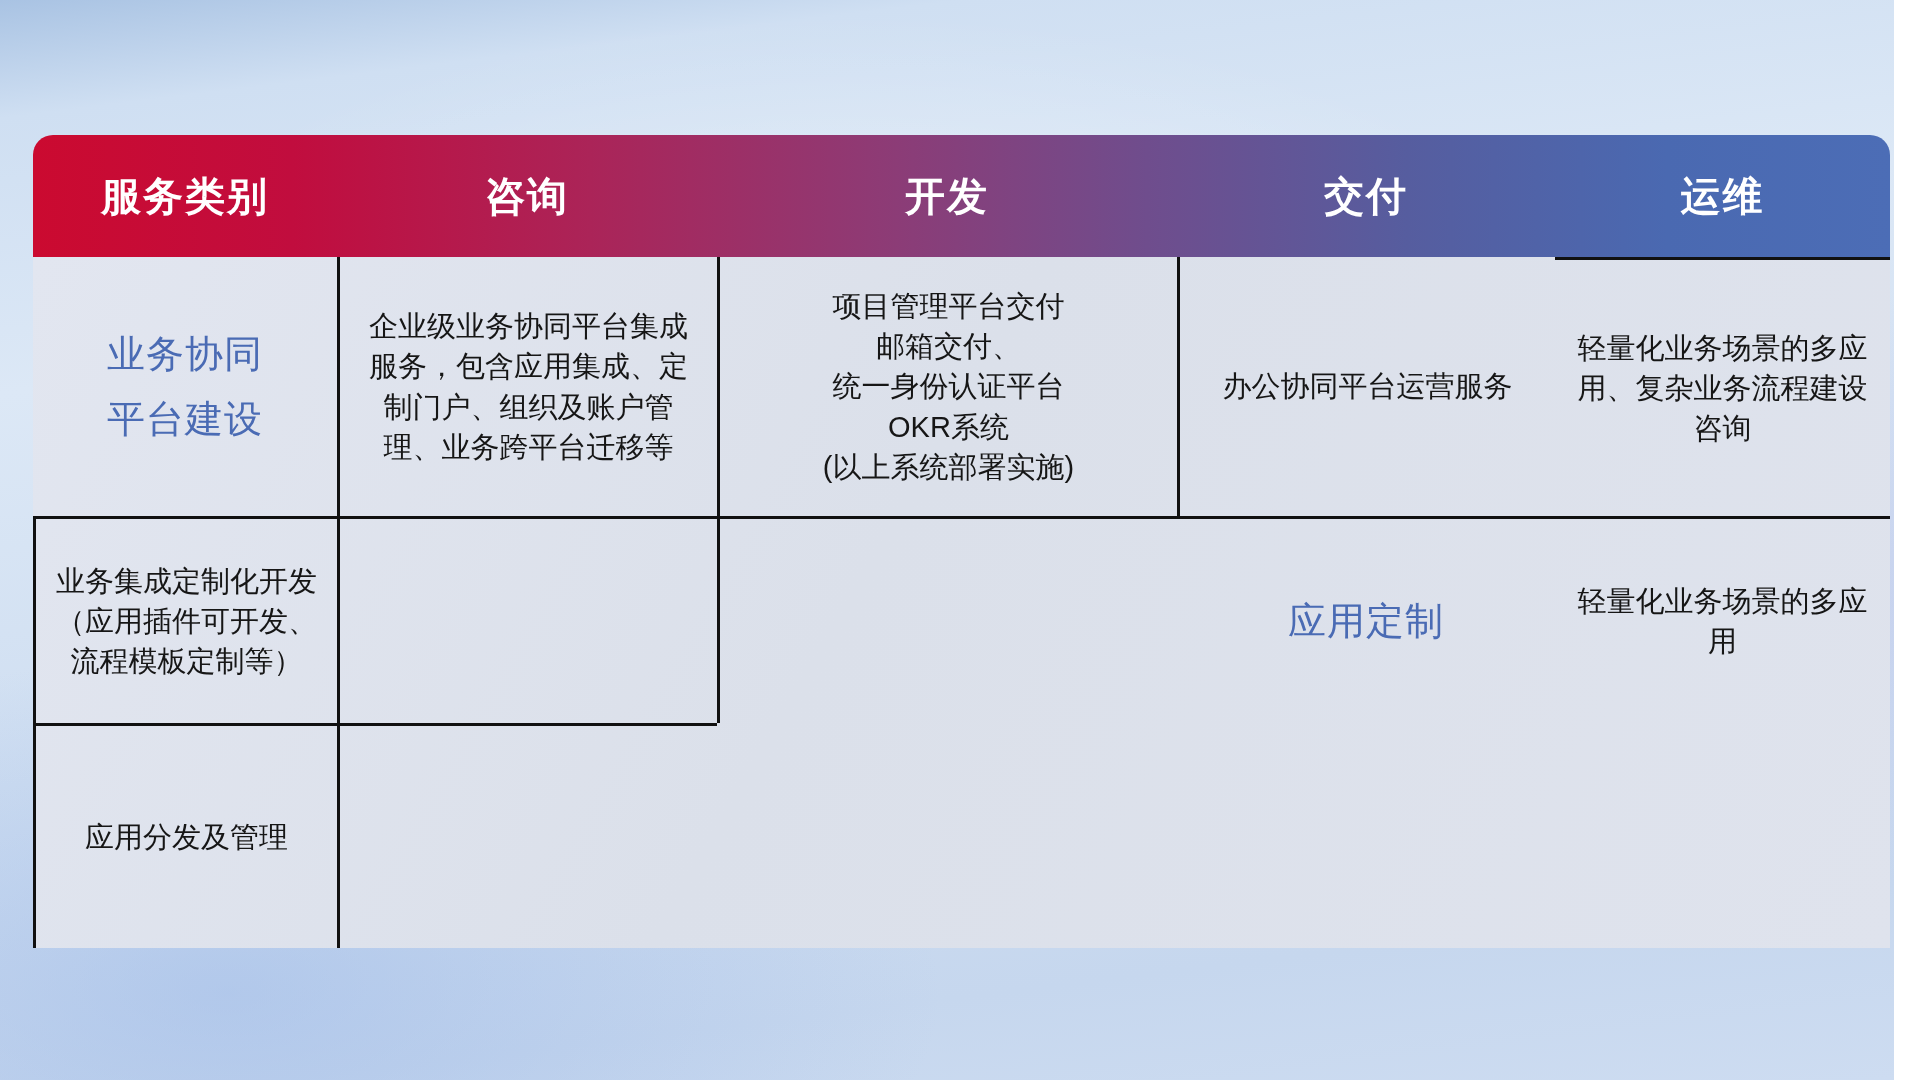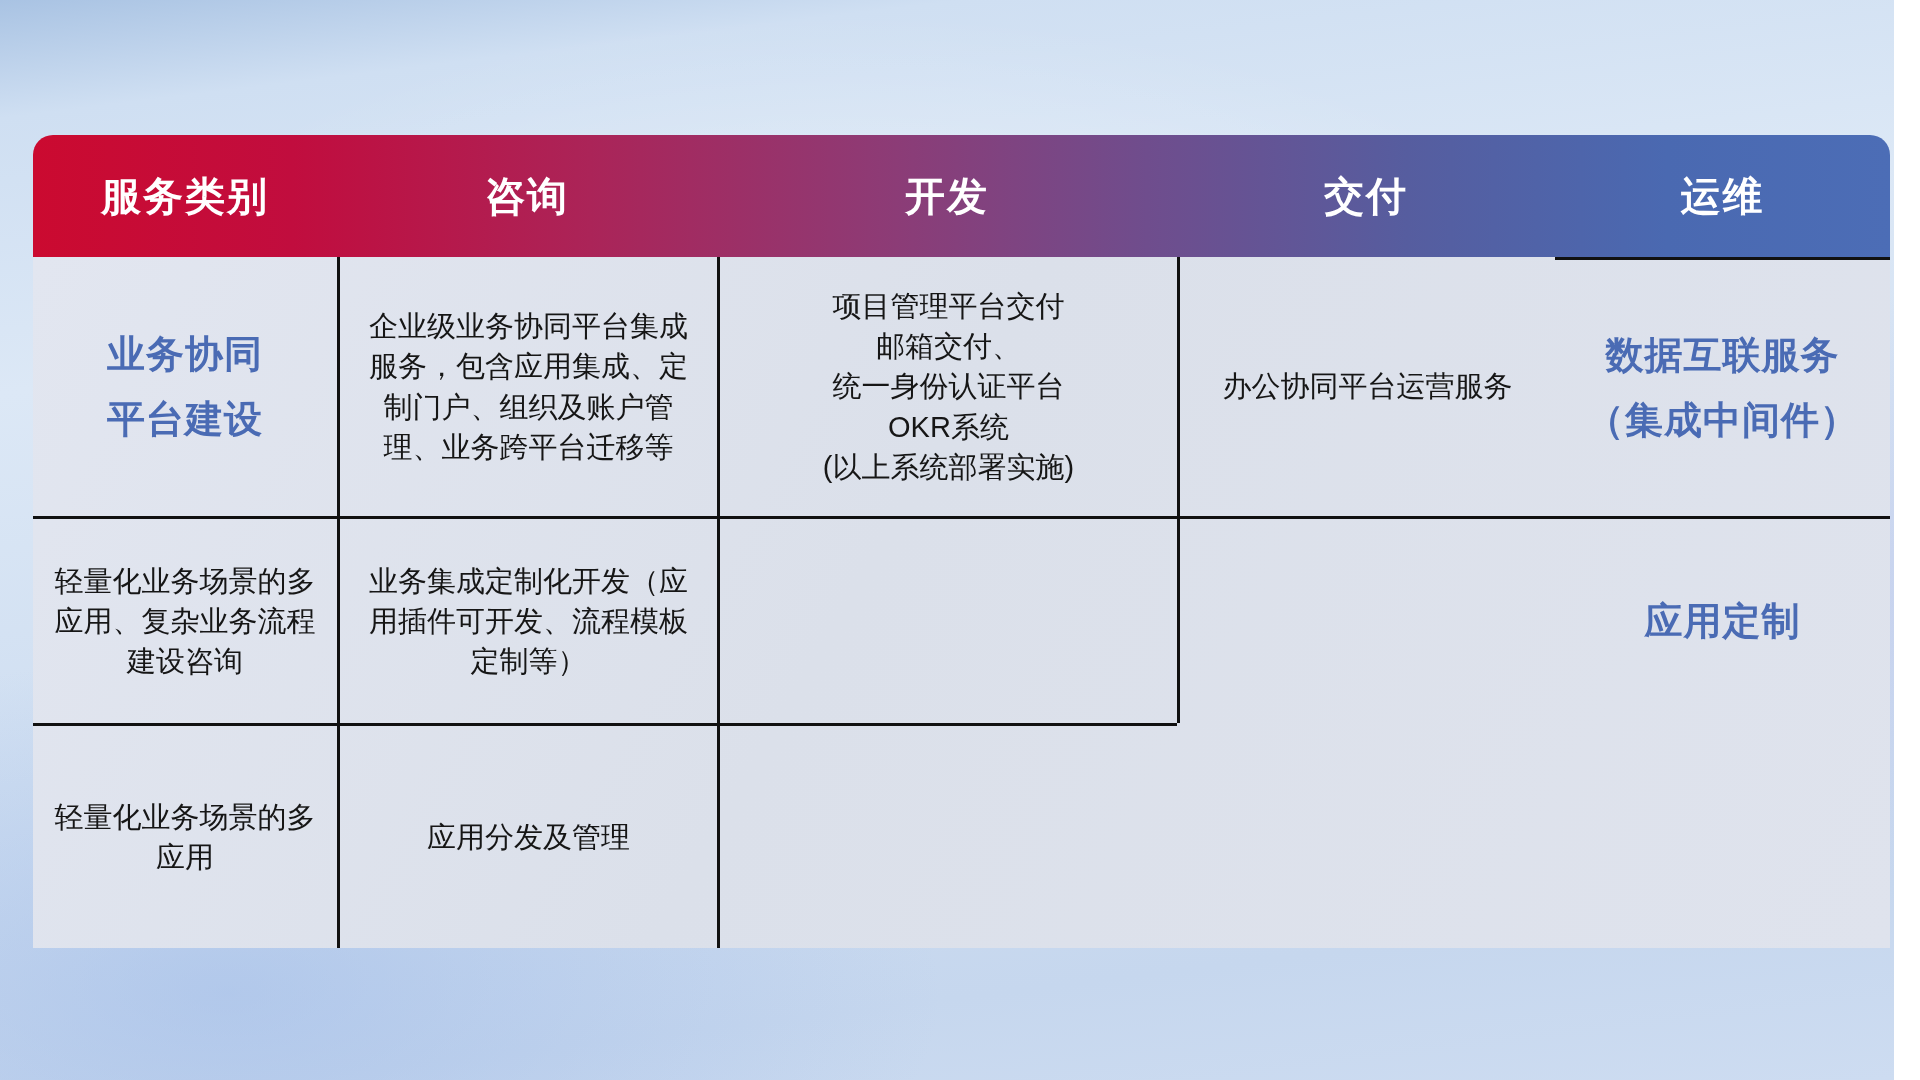--- a/index.html
+++ b/index.html
@@ -54,21 +54,21 @@
     text-align: center;
     padding: 6px 16px;
     font-size: 29px;
     line-height: 1.38;
     color: #161616;
     white-space: pre-line;
     box-sizing: border-box;
   }
   .cat {
     color: #4a6bb4;
-    font-weight: bold;
+    font-weight: normal;
     font-size: 38px;
     line-height: 1.7;
     letter-spacing: 1px;
   }
   .vline { border-left: 3px solid #111111; }
   .hline { border-top: 3px solid #111111; }
 </style>
 </head>
 <body>
 
@@ -88,22 +88,20 @@
       <div class="td cat">业务协同
 平台建设</div>
       <div class="td vline">企业级业务协同平台集成服务，包含应用集成、定制门户、组织及账户管理、业务跨平台迁移等</div>
       <div class="td vline">项目管理平台交付
 邮箱交付、
 统一身份认证平台
 OKR系统
 (以上系统部署实施)</div>
       <div class="td vline">办公协同平台运营服务</div>
 
-      <div class="td cat hline">数据互联服务
-（集成中间件）</div>
       <div class="td hline">轻量化业务场景的多应用、复杂业务流程建设咨询</div>
       <div class="td vline hline">业务集成定制化开发（应用插件可开发、流程模板定制等）</div>
       <div class="td vline hline"></div>
       <div class="td vline hline"></div>
 
       <div class="td cat hline">应用定制</div>
       <div class="td hline">轻量化业务场景的多应用</div>
       <div class="td vline hline">应用分发及管理</div>
       <div class="td vline hline"></div>
 

